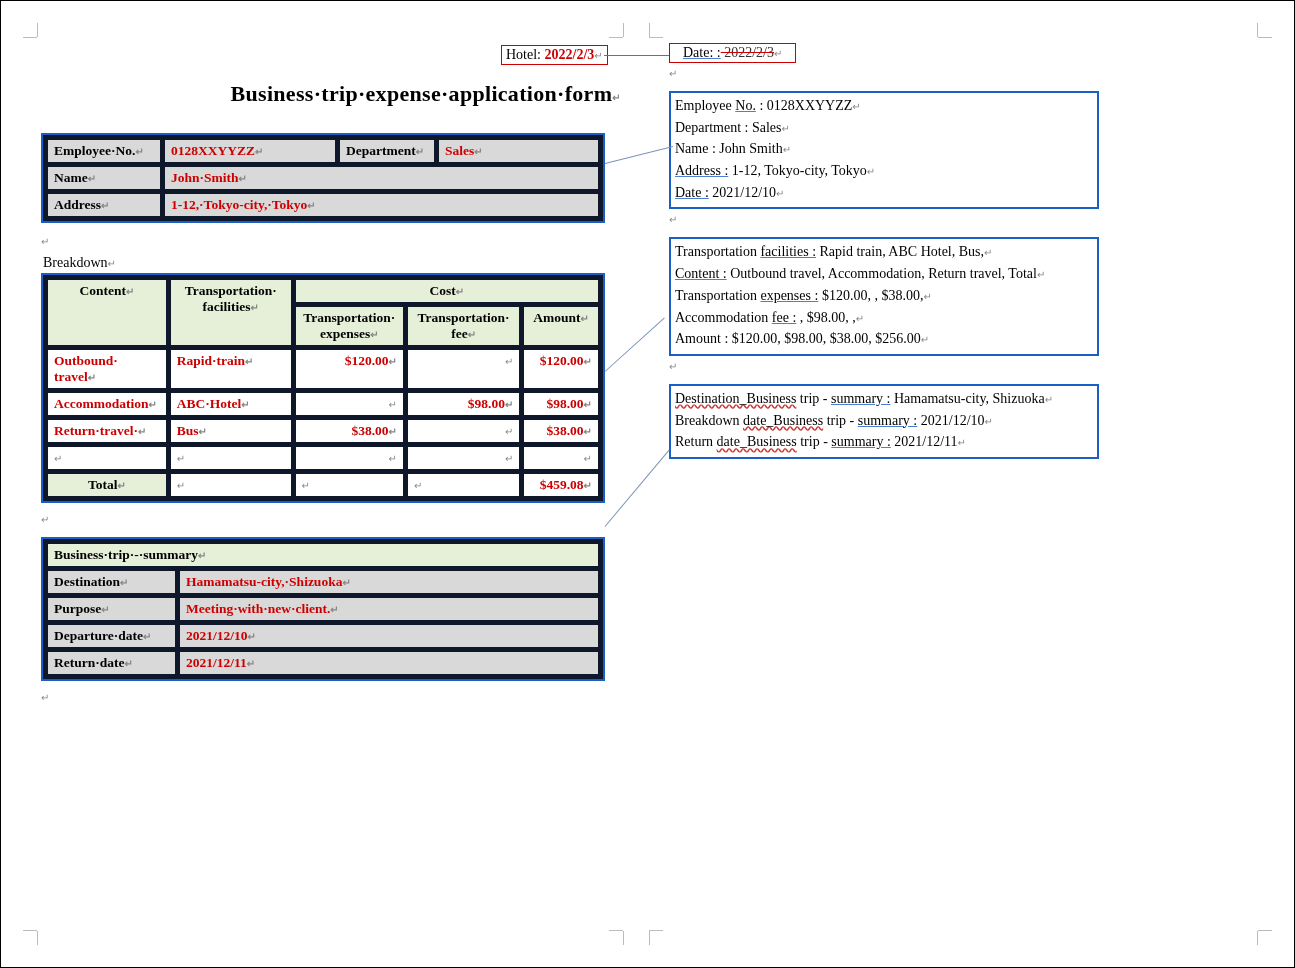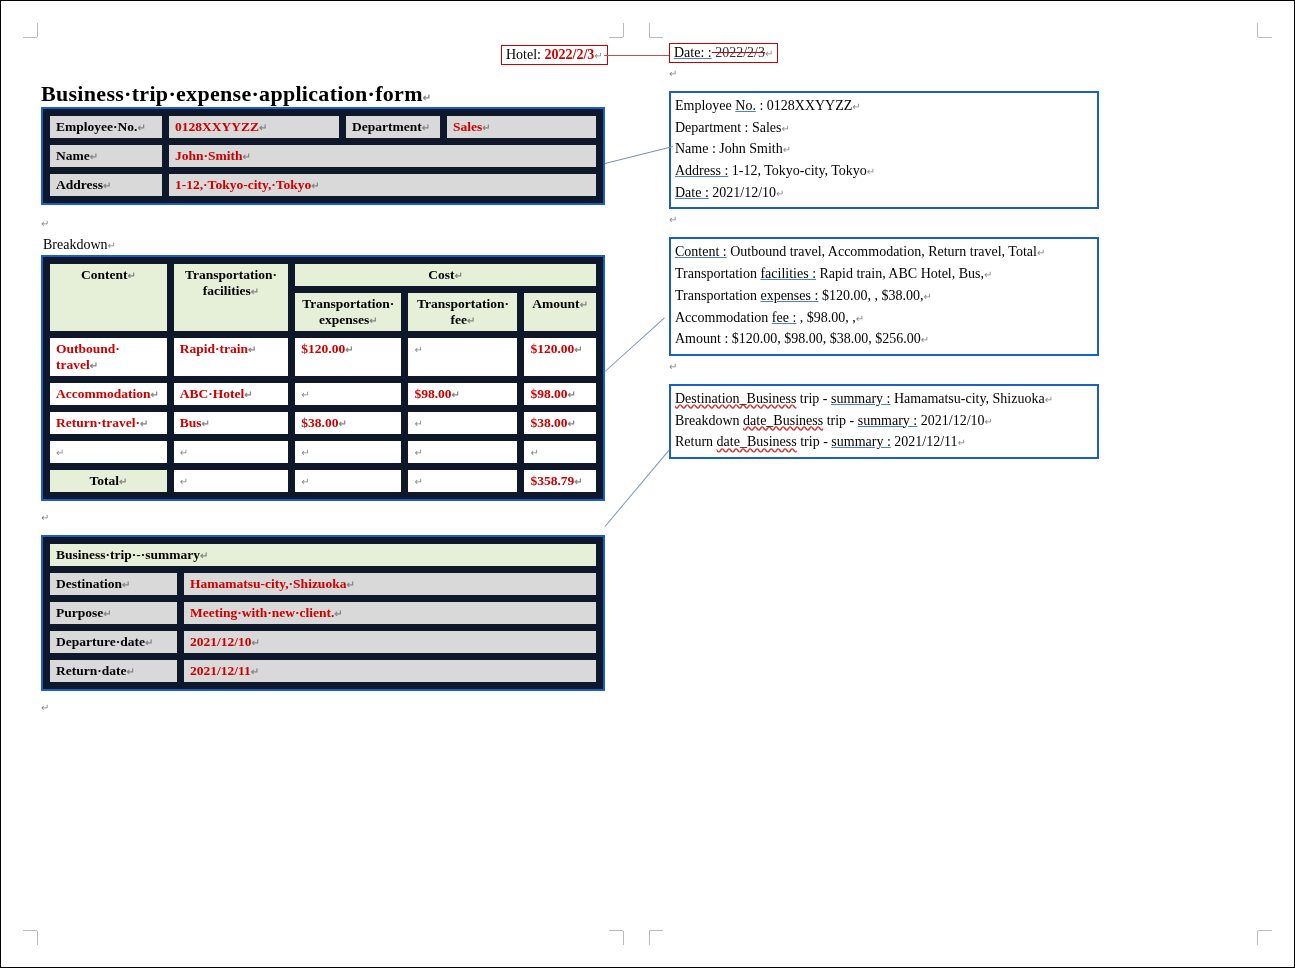--- a/index.html
+++ b/index.html
@@ -36,55 +36,55 @@
     border: 1.5px solid #c00;
     padding: 1px 4px;
     font-size: 14px;
     white-space: nowrap;
   }
   .date-box-left .lbl { color:#000; }
   .date-box-left .val { color:#c00; font-weight: bold; }
 
   .date-box-right {
     border: 1.5px solid #c00;
-    padding: 1px 4px;
+    padding: 1px 13px;
     font-size: 14px;
     display: inline-block;
     white-space: nowrap;
   }
   .strike { text-decoration: line-through; text-decoration-color: #c00; color:#333; }
   .gram-underline { text-decoration: underline; text-decoration-color: #4a7fd6; }
 
   h1.title {
     font-size: 22px;
     font-weight: bold;
-    text-align: left;
-    margin: 38px 0 0 0;
+    text-align: right;
+    margin: 38px 0 26px 0;
     letter-spacing: 0.3px;
   }
 
   table.doc-table {
     border-collapse: collapse;
     width: 560px;
     font-size: 13.5px;
   }
   table.doc-table th, table.doc-table td {
-    border: 7px solid #0f172a;
+    border: 5px solid #0f172a;
     padding: 3px 6px;
     vertical-align: top;
   }
   .tbl-wrap-blue {
     border: 2px solid #1a5fc7;
     display: inline-block;
   }
   .hdr-gray { background: #d9d9d9; font-weight: bold; }
   .hdr-green { background: #e6f0d8; font-weight: bold; text-align:center;}
   .val-red { color: #c00; font-weight: bold; }
   .bold { font-weight: bold; }
-  .right { }
+  .right { text-align: right; }
   .center { text-align:left; }
   .small-ret { color:#888; font-size:10px; }
 
   .breakdown-label { margin: 6px 0 2px 2px; font-size:14px; }
 
   .right-box {
     border: 2px solid #1a5fc7;
     padding: 2px 4px 4px 4px;
     margin-top: 10px;
     line-height: 1.55;
@@ -228,21 +228,21 @@
       <td><span class="small-ret">↵</span></td>
       <td class="right"><span class="small-ret">↵</span></td>
       <td class="right"><span class="small-ret">↵</span></td>
       <td class="right"><span class="small-ret">↵</span></td>
     </tr>
     <tr>
       <td class="hdr-green bold"><span>Total</span><span class="small-ret">↵</span></td>
       <td><span class="small-ret">↵</span></td>
       <td><span class="small-ret">↵</span></td>
       <td><span class="small-ret">↵</span></td>
-      <td class="val-red right"><span>$358.79</span><span class="small-ret" style="color:#888;">↵</span></td>
+      <td class="val-red right"><span>$459.08</span><span class="small-ret" style="color:#888;">↵</span></td>
     </tr>
   </tbody>
       </table>
   </div>
 
   <div style="height:2px;"></div>
   <span class="small-ret">↵</span>
   <div style="height:10px;"></div>
 
   
@@ -287,22 +287,22 @@
     <div class="line"><span>Department : Sales</span><span class="small-ret">↵</span></div>
     <div class="line"><span>Name : John Smith</span><span class="small-ret">↵</span></div>
     <div class="line"><span class="gram-underline">Address :</span><span> 1-12, Tokyo-city, Tokyo</span><span class="small-ret">↵</span></div>
     <div class="line"><span class="gram-underline">Date :</span><span> 2021/12/10</span><span class="small-ret">↵</span></div>
   </div>
 
   <div style="height:2px;"></div>
   <span class="small-ret">↵</span>
 
   <div class="right-box">
+    <div class="line"><span>Transportation </span><span class="gram-underline">facilities :</span><span> Rapid train, ABC Hotel, Bus,</span><span class="small-ret">↵</span></div>
     <div class="line"><span class="gram-underline">Content :</span><span> Outbound travel, Accommodation, Return travel, Total</span><span class="small-ret">↵</span></div>
-    <div class="line"><span>Transportation </span><span class="gram-underline">facilities :</span><span> Rapid train, ABC Hotel, Bus,</span><span class="small-ret">↵</span></div>
     <div class="line"><span>Transportation </span><span class="gram-underline">expenses :</span><span> $120.00, , $38.00,</span><span class="small-ret">↵</span></div>
     <div class="line"><span>Accommodation </span><span class="gram-underline">fee :</span><span> , $98.00, ,</span><span class="small-ret">↵</span></div>
     <div class="line"><span>Amount : $120.00, $98.00, $38.00, $256.00</span><span class="small-ret">↵</span></div>
   </div>
 
   <div style="height:2px;"></div>
   <span class="small-ret">↵</span>
 
   <div class="right-box">
     <div class="line"><span class="squiggle-red">Destination_Business</span><span> trip - </span><span class="gram-underline">summary :</span><span> Hamamatsu-city, Shizuoka</span><span class="small-ret">↵</span></div>

